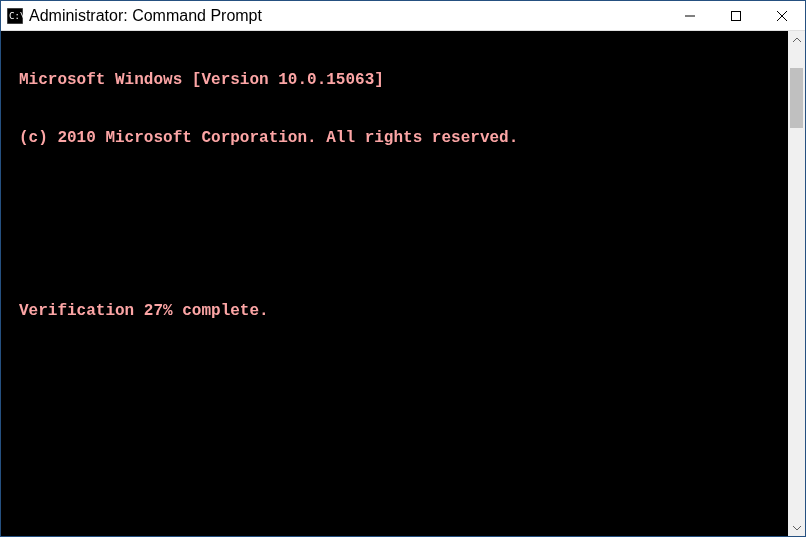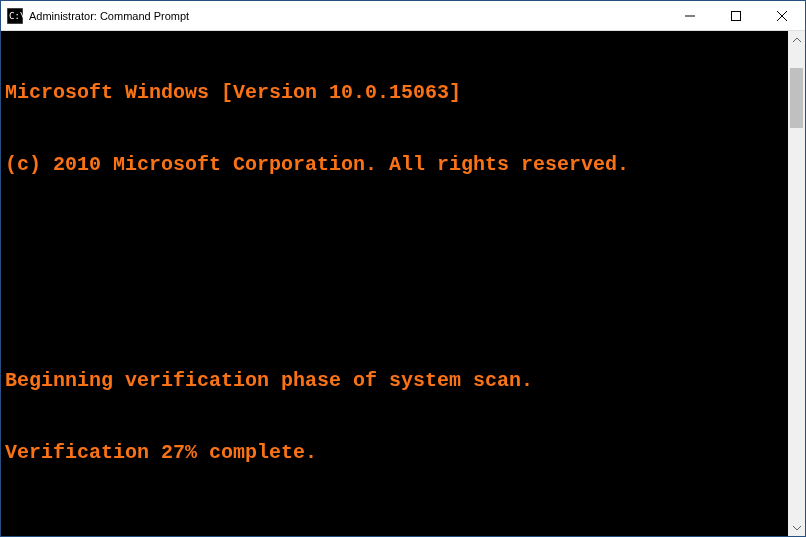--- a/index.html
+++ b/index.html
@@ -36,21 +36,21 @@
       margin-right: 6px;
       display: flex;
       align-items: center;
       justify-content: center;
     }
     .titlebar-icon svg {
       width: 16px;
       height: 16px;
     }
     .titlebar-title {
-      font-size: 11px;
+      font-size: 16px;
       color: #000000;
       flex: 1;
     }
     .titlebar-controls {
       display: flex;
       height: 100%;
     }
     .titlebar-btn {
       width: 46px;
       height: 100%;
@@ -67,25 +67,25 @@
     }
     .content-wrapper {
       flex: 1;
       display: flex;
       background: #000000;
       position: relative;
     }
     .terminal {
       flex: 1;
       background: #000000;
-      color: #f97316;
+      color: #fca5a5;
       font-family: Consolas, "Courier New", monospace;
-      font-size: 20px;
+      font-size: 16px;
       line-height: 1.2;
-      padding: 2px 4px;
+      padding: 2px 18px;
       white-space: pre;
       overflow: hidden;
       font-weight: bold;
     }
     .terminal-line {
       display: block;
     }
     .scrollbar {
       width: 17px;
       background: #f0f0f0;
@@ -151,21 +151,20 @@
       </button>
     </div>
   </div>
   <div class="content-wrapper">
     <div class="terminal">
       <span class="terminal-line">Microsoft Windows [Version 10.0.15063]</span>
       <span class="terminal-line">(c) 2010 Microsoft Corporation. All rights reserved.</span>
       <span class="terminal-line"></span>
       <span class="terminal-line"></span>
       <span class="terminal-line"></span>
-      <span class="terminal-line">Beginning verification phase of system scan.</span>
       <span class="terminal-line">Verification 27% complete.</span>
     </div>
     <div class="scrollbar">
       <div class="scrollbar-arrow">
         <svg viewBox="0 0 8 8">
           <path d="M0 6 L4 2 L8 6" fill="none" stroke="#606060" stroke-width="1"></path>
         </svg>
       </div>
       <div class="scrollbar-track">
         <div class="scrollbar-thumb"></div>

